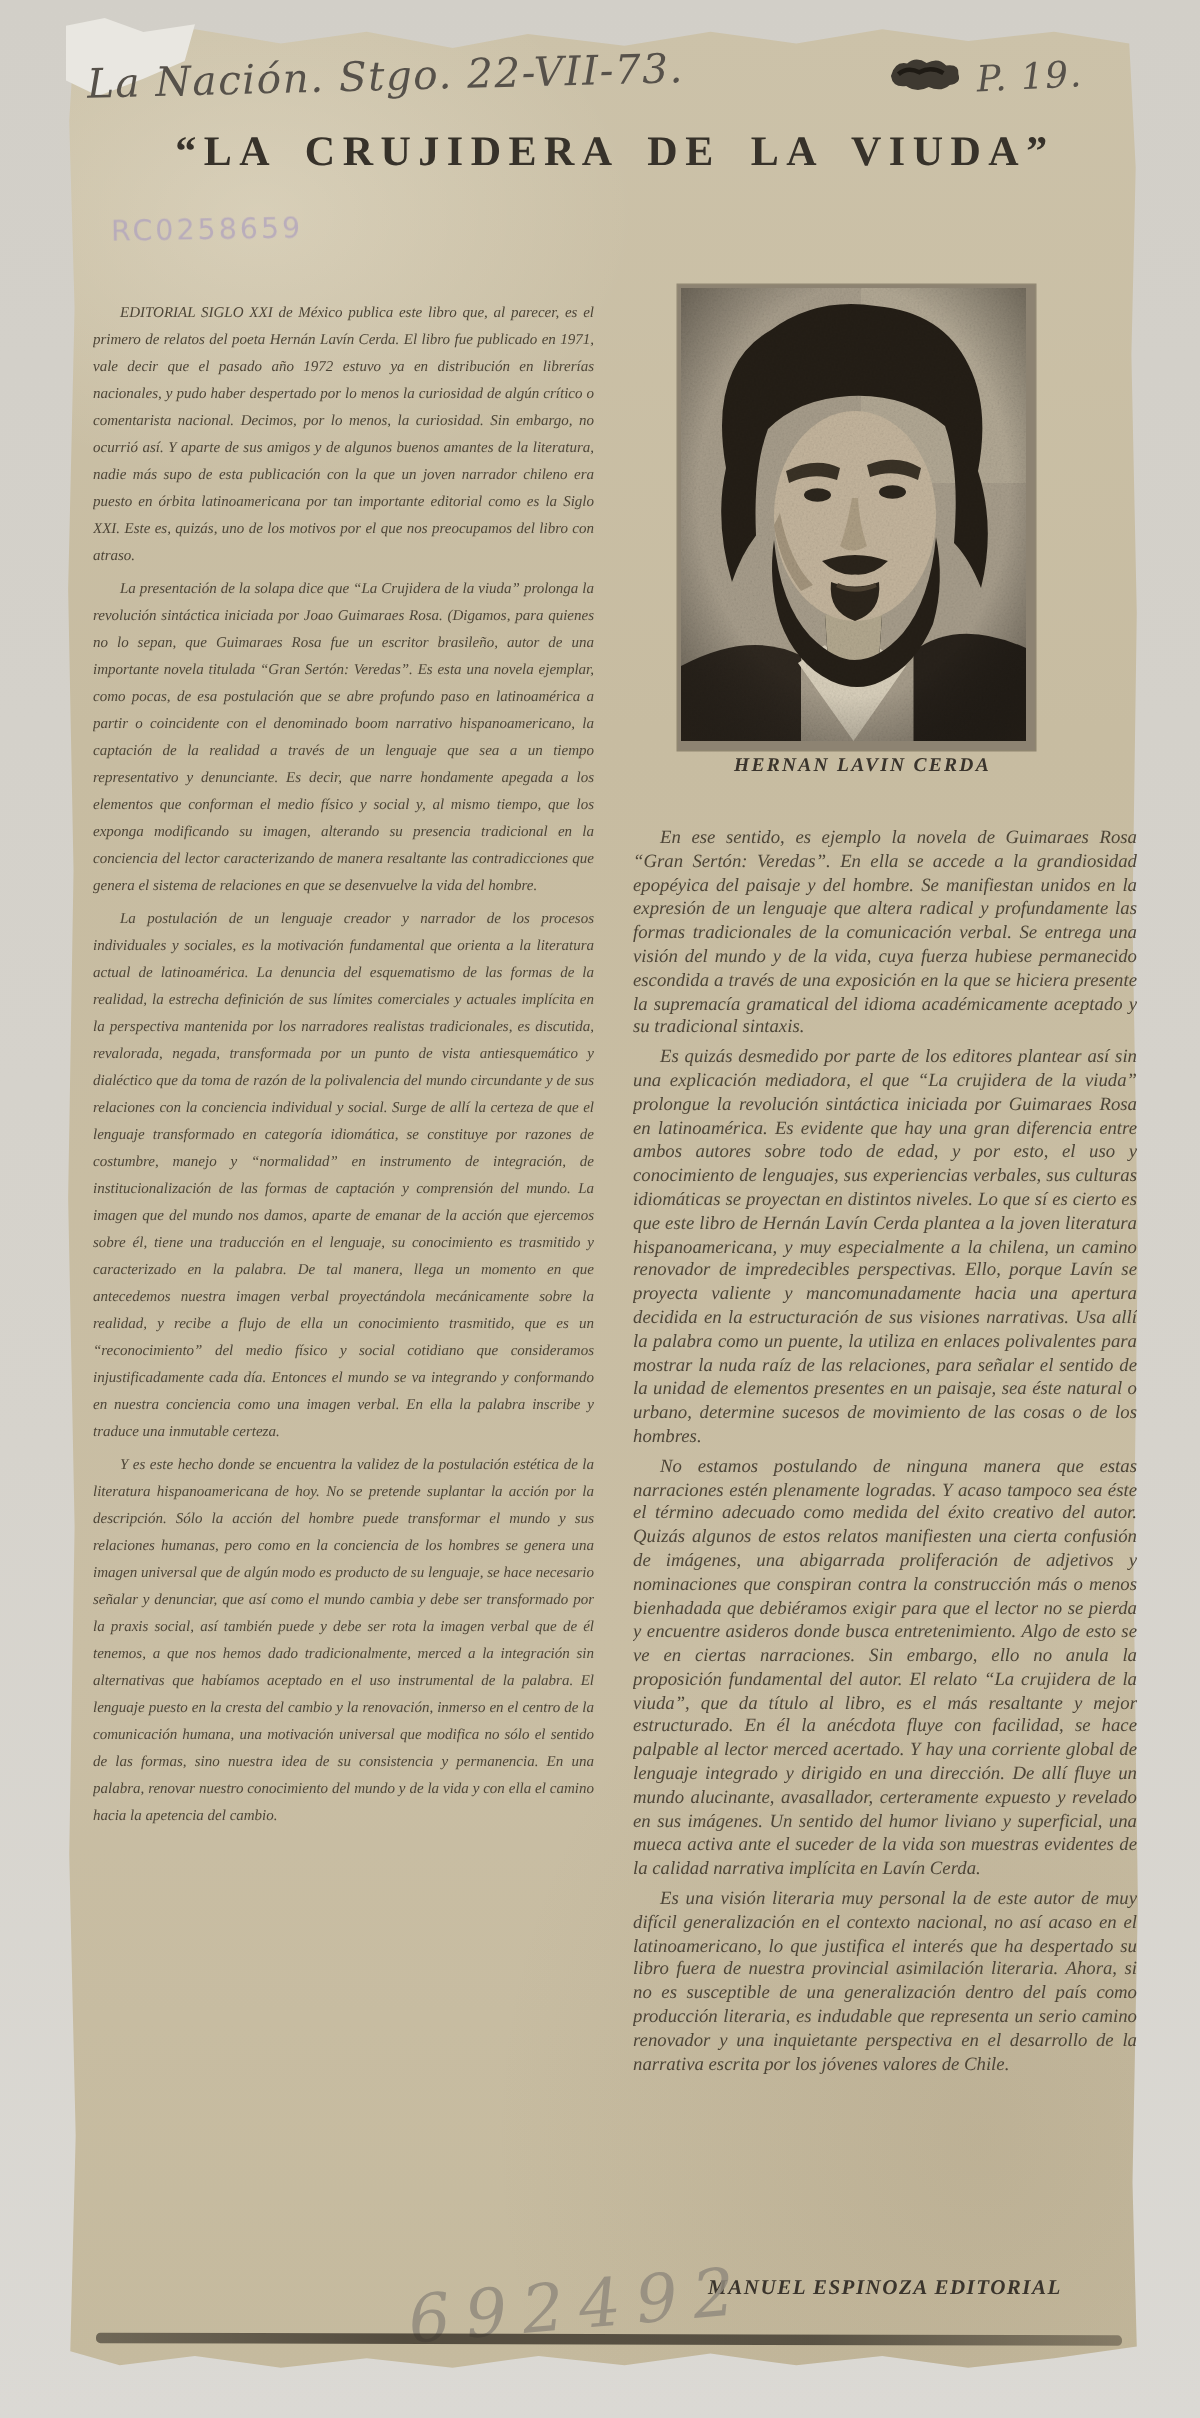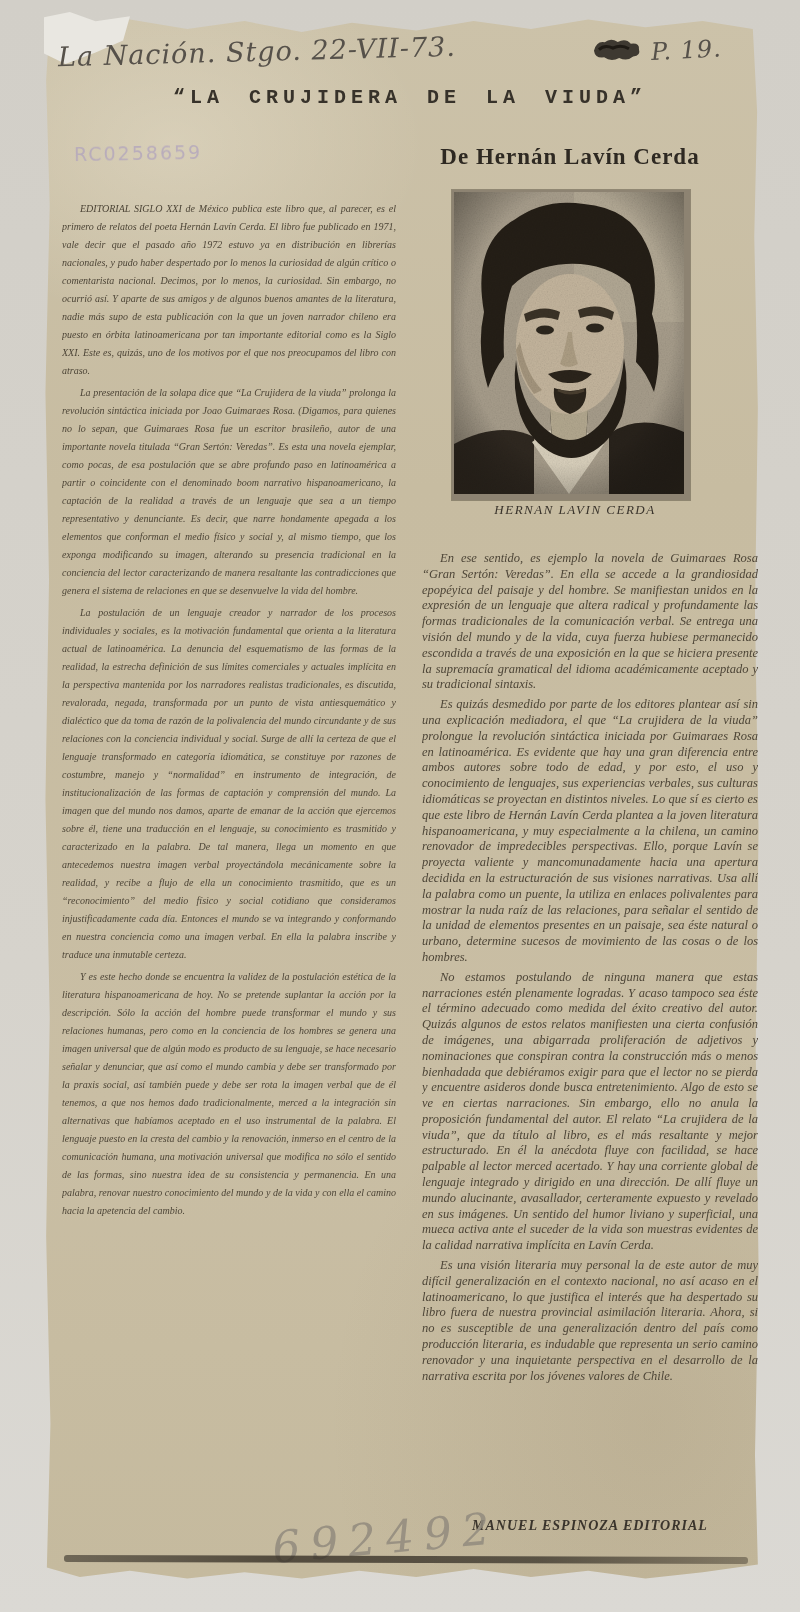--- a/index.html
+++ b/index.html
@@ -58,23 +58,23 @@
   .pencil-number{
     position:absolute;left:272px;top:1512px;
     font-family:"DejaVu Serif", serif;font-style:italic;
     font-size:44px;letter-spacing:10px;color:#928b7e;
     transform:rotate(-5deg);opacity:0.85;
   }
 
   
   .title{
     position:absolute;left:108px;top:86px;width:604px;
-    text-align:center;font-weight:bold;font-size:20px;
+    text-align:center;font-weight:bold;font-size:28px;
     letter-spacing:5px;word-spacing:8px;color:#37322a;
-    font-family:Liberation Mono, monospace;
+    font-family:Liberation Serif, serif;
   }
   .stamp{
     position:absolute;left:74px;top:142px;
     font-family:"DejaVu Sans", sans-serif;
     font-size:19px;letter-spacing:2px;color:#b2a5bd;
     opacity:0.8;filter:blur(0.4px);transform:rotate(-1deg);
   }
   .subtitle{
     position:absolute;left:420px;top:144px;width:300px;
     text-align:center;font-weight:bold;font-size:23px;
@@ -99,21 +99,21 @@
   }
 
   
   .photo-frame{
     position:absolute;left:452px;top:190px;width:234px;height:306px;
     background:#8d8372;padding:2px;box-shadow:0 0 0 1px rgba(60,52,40,0.4);
   }
   .photo-frame svg{display:block;}
   .photo-caption{
     position:absolute;left:430px;top:502px;width:290px;
-    text-align:center;font-weight:normal;font-style:italic;
+    text-align:center;font-weight:bold;font-style:italic;
     font-size:13px;letter-spacing:1.5px;color:#3a342c;
   }
 </style>
 </head>
 <body>
 
 <div class="page">
 
   <div class="paper"></div>
   <div class="torn-corner"></div>
@@ -126,21 +126,20 @@
           <path d="M3 14 Q6 4 14 6 Q20 1 27 6 Q35 2 40 8 Q49 7 48 14 Q50 20 42 21 Q36 26 28 22 Q20 26 13 21 Q4 22 3 14 Z" fill="#2f2a23" opacity="0.9"></path>
           <path d="M8 13 Q14 8 22 12 Q30 8 38 13" stroke="#1e1a14" stroke-width="3" fill="none"></path>
         </svg>
       </span>
       <span class="pageref hand">P. 19.</span>
     </span>
   </div>
 
   <div class="title">“LA CRUJIDERA DE LA VIUDA”</div>
   <div class="stamp">RC0258659</div>
-  <div class="subtitle">De Hernán Lavín Cerda</div>
 
   <div class="col col-left">
     <p>EDITORIAL SIGLO XXI de México publica este libro que, al parecer, es el primero de relatos del poeta Hernán Lavín Cerda. El libro fue publicado en 1971, vale decir que el pasado año 1972 estuvo ya en distribución en librerías nacionales, y pudo haber despertado por lo menos la curiosidad de algún crítico o comentarista nacional. Decimos, por lo menos, la curiosidad. Sin embargo, no ocurrió así. Y aparte de sus amigos y de algunos buenos amantes de la literatura, nadie más supo de esta publicación con la que un joven narrador chileno era puesto en órbita latinoamericana por tan importante editorial como es la Siglo XXI. Este es, quizás, uno de los motivos por el que nos preocupamos del libro con atraso.</p>
     <p>La presentación de la solapa dice que “La Crujidera de la viuda” prolonga la revolución sintáctica iniciada por Joao Guimaraes Rosa. (Digamos, para quienes no lo sepan, que Guimaraes Rosa fue un escritor brasileño, autor de una importante novela titulada “Gran Sertón: Veredas”. Es esta una novela ejemplar, como pocas, de esa postulación que se abre profundo paso en latinoamérica a partir o coincidente con el denominado boom narrativo hispanoamericano, la captación de la realidad a través de un lenguaje que sea a un tiempo representativo y denunciante. Es decir, que narre hondamente apegada a los elementos que conforman el medio físico y social y, al mismo tiempo, que los exponga modificando su imagen, alterando su presencia tradicional en la conciencia del lector caracterizando de manera resaltante las contradicciones que genera el sistema de relaciones en que se desenvuelve la vida del hombre.</p>
     <p>La postulación de un lenguaje creador y narrador de los procesos individuales y sociales, es la motivación fundamental que orienta a la literatura actual de latinoamérica. La denuncia del esquematismo de las formas de la realidad, la estrecha definición de sus límites comerciales y actuales implícita en la perspectiva mantenida por los narradores realistas tradicionales, es discutida, revalorada, negada, transformada por un punto de vista antiesquemático y dialéctico que da toma de razón de la polivalencia del mundo circundante y de sus relaciones con la conciencia individual y social. Surge de allí la certeza de que el lenguaje transformado en categoría idiomática, se constituye por razones de costumbre, manejo y “normalidad” en instrumento de integración, de institucionalización de las formas de captación y comprensión del mundo. La imagen que del mundo nos damos, aparte de emanar de la acción que ejercemos sobre él, tiene una traducción en el lenguaje, su conocimiento es trasmitido y caracterizado en la palabra. De tal manera, llega un momento en que antecedemos nuestra imagen verbal proyectándola mecánicamente sobre la realidad, y recibe a flujo de ella un conocimiento trasmitido, que es un “reconocimiento” del medio físico y social cotidiano que consideramos injustificadamente cada día. Entonces el mundo se va integrando y conformando en nuestra conciencia como una imagen verbal. En ella la palabra inscribe y traduce una inmutable certeza.</p>
     <p>Y es este hecho donde se encuentra la validez de la postulación estética de la literatura hispanoamericana de hoy. No se pretende suplantar la acción por la descripción. Sólo la acción del hombre puede transformar el mundo y sus relaciones humanas, pero como en la conciencia de los hombres se genera una imagen universal que de algún modo es producto de su lenguaje, se hace necesario señalar y denunciar, que así como el mundo cambia y debe ser transformado por la praxis social, así también puede y debe ser rota la imagen verbal que de él tenemos, a que nos hemos dado tradicionalmente, merced a la integración sin alternativas que habíamos aceptado en el uso instrumental de la palabra. El lenguaje puesto en la cresta del cambio y la renovación, inmerso en el centro de la comunicación humana, una motivación universal que modifica no sólo el sentido de las formas, sino nuestra idea de su consistencia y permanencia. En una palabra, renovar nuestro conocimiento del mundo y de la vida y con ella el camino hacia la apetencia del cambio.</p>
   </div>
 
   <div class="photo-frame">
     <svg width="230" height="302" viewBox="0 0 230 302">

